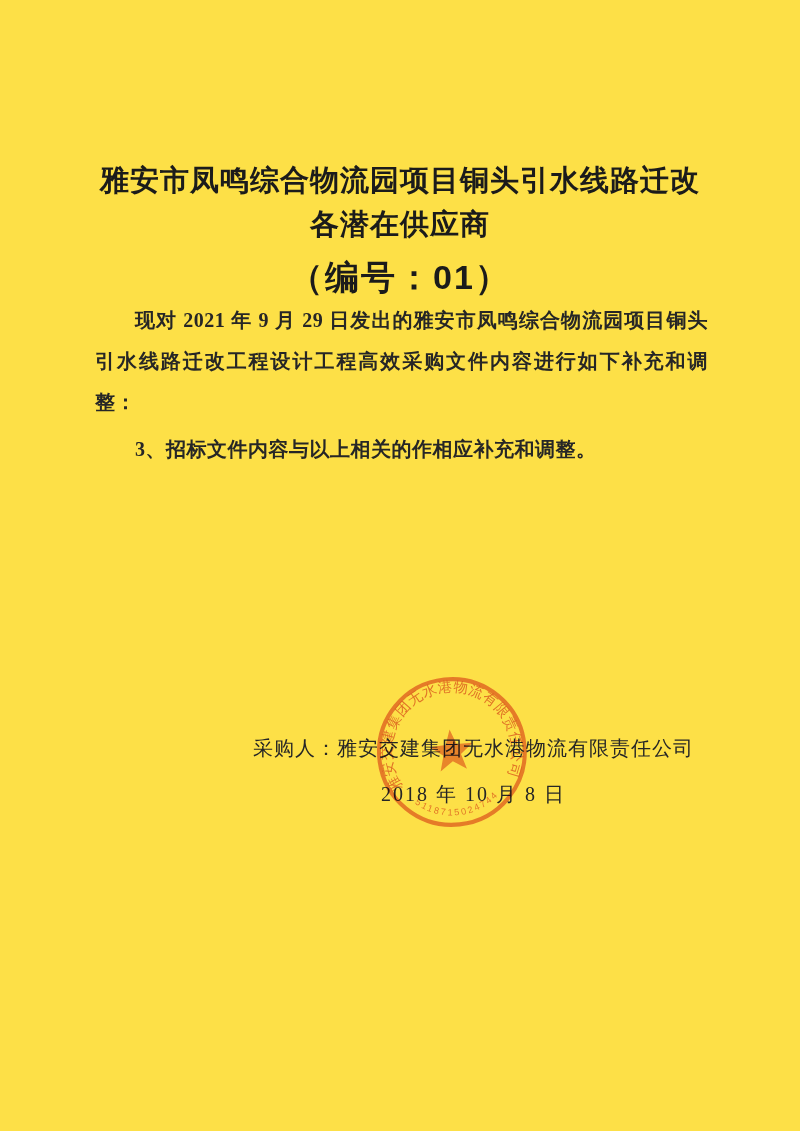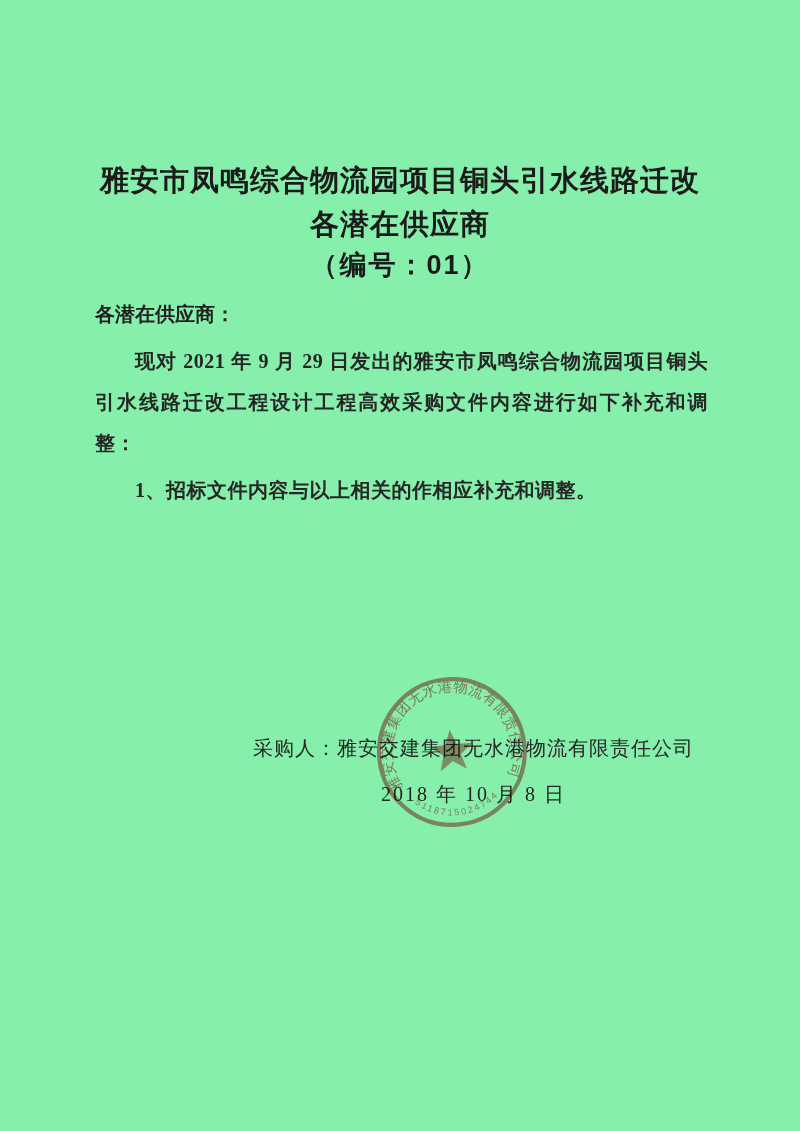--- a/index.html
+++ b/index.html
@@ -1,40 +1,41 @@
 <!DOCTYPE html>
 <html><head>
 <meta charset="utf-8">
 <style>
   html,body{margin:0;padding:0;background:#ffffff;}
   .page{
     position:relative;
     width:800px;height:1131px;
-    background:#86efac;
+    background:#fde047;
     overflow:hidden;
     font-family:"Liberation Serif", serif;
     color:#262626;
   }
   .title-block{
     position:absolute;
     top:158px;left:50px;right:50px;
     text-align:center;
     font-family:"Liberation Sans", sans-serif;
     font-weight:bold;
     color:#1b1b1b;
   }
   .title-line{
     display:block;
     font-size:29px;
     line-height:44px;
     letter-spacing:1px;
   }
   .doc-number{
     display:block;
-    font-size:27px;
+    margin-top:12px;
+    font-size:34px;
     line-height:38px;
     letter-spacing:2px;
   }
   .content{
     position:absolute;
     top:294px;left:95px;right:92px;
     font-size:20px;
     line-height:41px;
     text-align:justify;
   }
@@ -80,23 +81,22 @@
 
 <div class="page">
 
   <div class="title-block">
     <span class="title-line">雅安市凤鸣综合物流园项目铜头引水线路迁改</span>
     <span class="title-line">各潜在供应商</span>
     <span class="doc-number">（编号：01）</span>
   </div>
 
   <div class="content">
-    <div class="salutation">各潜在供应商：</div>
     <p class="para">现对 2021 年 9 月 29 日发出的雅安市凤鸣综合物流园项目铜头引水线路迁改工程设计工程高效采购文件内容进行如下补充和调整：</p>
-    <p class="para">1、招标文件内容与以上相关的作相应补充和调整。</p>
+    <p class="para">3、招标文件内容与以上相关的作相应补充和调整。</p>
   </div>
 
   <div class="signature">
     <div class="sig-line"><span>采购人：</span><span>雅安交建集团无水港物流有限责任公司</span></div>
     <div class="sig-date">2018 年 10 月 8 日</div>
   </div>
 
   <svg class="seal" viewBox="0 0 156 154" xmlns="http://www.w3.org/2000/svg">
     <defs>
       <path id="arcTop" d="M 24.5 100.9 A 59 59 0 1 1 131.5 100.9" fill="none"></path>

